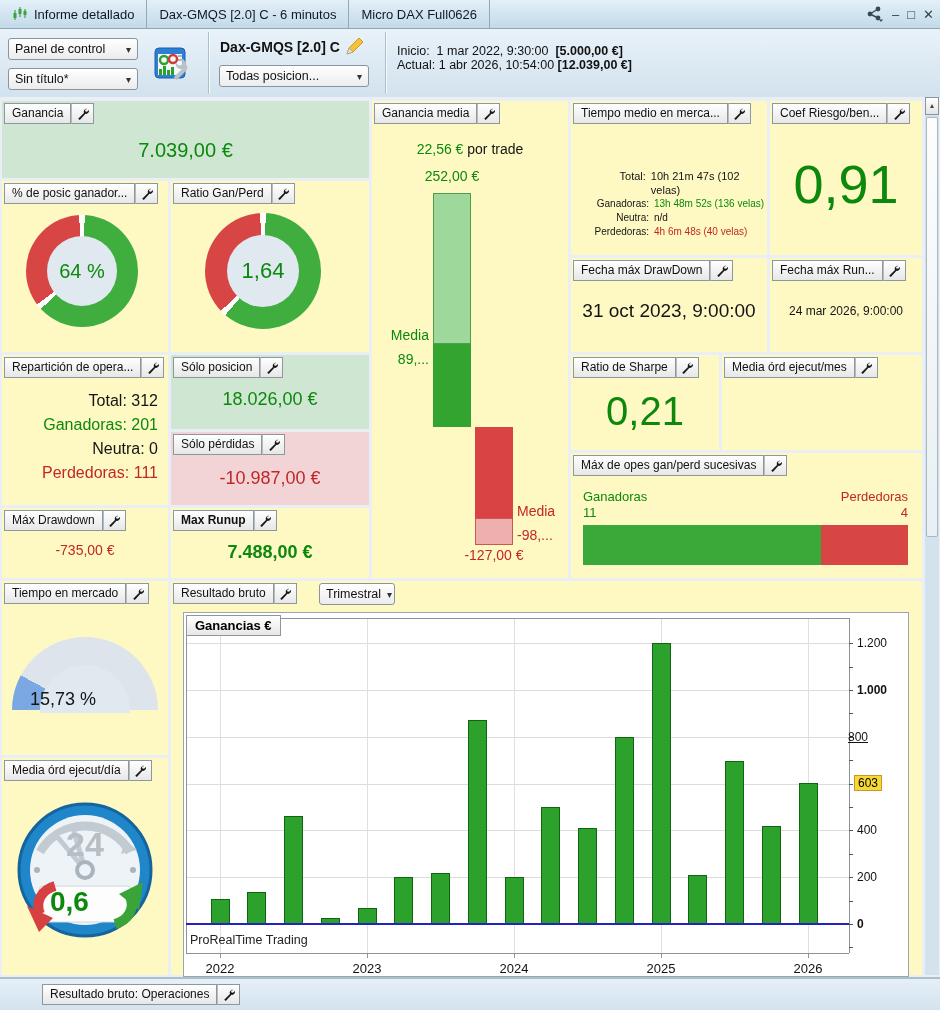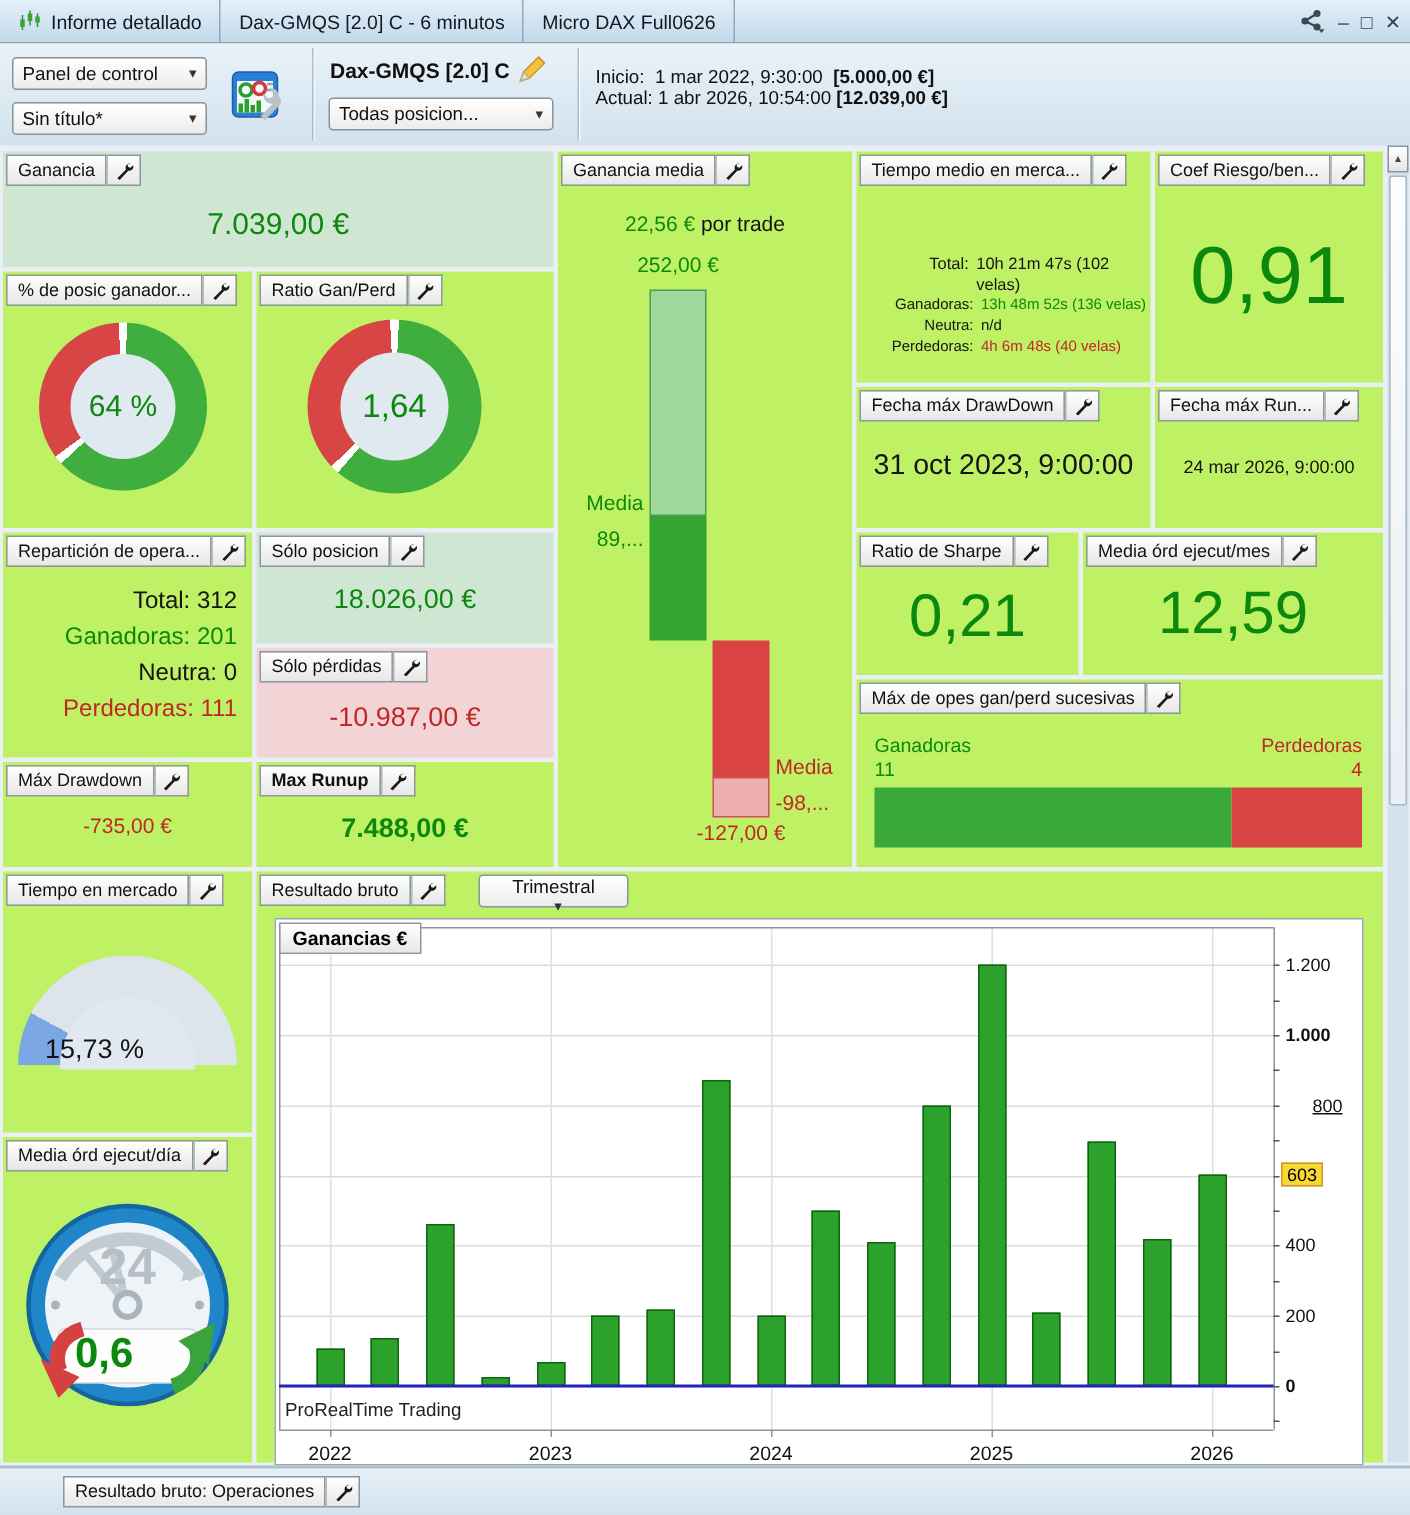--- a/index.html
+++ b/index.html
@@ -12,21 +12,21 @@
   #winbtns{position:absolute;right:6px;top:0;height:28px;display:flex;align-items:center;gap:8px;color:#33424e;}
   .wbtn{font-size:13px;line-height:1;cursor:default;}
   
   #toolbar{position:absolute;left:0;top:29px;width:940px;height:68px;background:linear-gradient(#e9f2f9,#d2e2ee);}
   .vsep{position:absolute;top:3px;height:62px;width:1px;background:#aebfcc;box-shadow:1px 0 0 #f4f9fc;}
   .dd{background:linear-gradient(#ffffff,#ececec);border:1px solid #8a949c;border-radius:3px;font-size:12.5px;color:#111;display:flex;align-items:center;justify-content:space-between;padding:0 6px;height:22px;box-sizing:border-box;}
   .chev{font-size:10px;color:#333;margin-left:6px;}
   .infoline{font-size:12.5px;color:#111;white-space:nowrap;}
   .infoline b{font-weight:bold;}
   
-  .panel{position:absolute;background:#bef264;box-sizing:border-box;}
+  .panel{position:absolute;background:#fef9c3;box-sizing:border-box;}
   .phead{position:absolute;top:2px;left:2px;display:flex;align-items:stretch;z-index:3;}
   .phead .lbl{background:linear-gradient(#ffffff,#e7e7e7);border:1px solid #8c979e;padding:2px 7px 3px 7px;white-space:nowrap;font-size:12px;color:#111;}
   .phead .wr{background:linear-gradient(#ffffff,#e7e7e7);border:1px solid #8c979e;border-left:1px solid #b5bcc1;width:21px;display:flex;align-items:center;justify-content:center;}
   .grn{color:#0c890c;} .red{color:#c22728;} .blk{color:#141414;}
   .bigval{position:absolute;width:100%;text-align:center;}
   
   .donut{position:absolute;border-radius:50%;}
   .donut .hole{position:absolute;background:#dfe9ef;border-radius:50%;display:flex;align-items:center;justify-content:center;}
   
   #gaugewrap{position:absolute;left:10px;top:56px;width:146px;height:76px;overflow:hidden;}
@@ -365,21 +365,20 @@
 
 <div class="panel" style="left:722px;top:355px;width:200px;height:95px;">
   <div class="phead">
       <span class="lbl">Media órd ejecut/mes</span>
       <span class="wr">
         <svg width="12" height="12" viewBox="0 0 16 16">
           <path d="M13.6 1.2a4 4 0 0 0-4.3 5.5L1.6 14.4l2.1 1.6 7.6-8.2a4 4 0 0 0 4.5-5.2l-2.4 2.4-2.2-.5-.5-2.2 2.9-1.1z" fill="#1a1a1a"></path>
         </svg>
       </span>
     </div>
-  <div class="bigval grn" style="top:32px;font-size:40px;">12,59</div>
 </div>
 
 <div class="panel" style="left:571px;top:453px;width:351px;height:125px;">
   <div class="phead">
       <span class="lbl">Máx de opes gan/perd sucesivas</span>
       <span class="wr">
         <svg width="12" height="12" viewBox="0 0 16 16">
           <path d="M13.6 1.2a4 4 0 0 0-4.3 5.5L1.6 14.4l2.1 1.6 7.6-8.2a4 4 0 0 0 4.5-5.2l-2.4 2.4-2.2-.5-.5-2.2 2.9-1.1z" fill="#1a1a1a"></path>
         </svg>
       </span>
@@ -442,21 +441,21 @@
 
 <div class="panel" style="left:171px;top:581px;width:751px;height:394px;">
   <div class="phead">
       <span class="lbl">Resultado bruto</span>
       <span class="wr">
         <svg width="12" height="12" viewBox="0 0 16 16">
           <path d="M13.6 1.2a4 4 0 0 0-4.3 5.5L1.6 14.4l2.1 1.6 7.6-8.2a4 4 0 0 0 4.5-5.2l-2.4 2.4-2.2-.5-.5-2.2 2.9-1.1z" fill="#1a1a1a"></path>
         </svg>
       </span>
     </div>
-  <div class="dd abs" style="left:148px;top:2px;width:100px;flex-direction:column;">
+  <div class="dd abs" style="left:148px;top:2px;width:76px;">
     <span>Trimestral</span>
       <span class="chev">▾</span>
   </div>
   <div id="chartArea">
     <div id="plot">
         <div class="gl" style="left: 2px; top: 311px; width: 663px; height: 1px;"></div>
         <div class="gl" style="left: 2px; top: 264.2px; width: 663px; height: 1px;"></div>
         <div class="gl" style="left: 2px; top: 217.4px; width: 663px; height: 1px;"></div>
         <div class="gl" style="left: 2px; top: 170.6px; width: 663px; height: 1px;"></div>
         <div class="gl" style="left: 2px; top: 123.8px; width: 663px; height: 1px;"></div>
@@ -499,21 +498,21 @@
         <div class="tick" style="left: 665px; top: 170.6px;"></div>
         <div class="tick" style="left: 665px; top: 147.2px;"></div>
         <div class="tick" style="left: 665px; top: 123.8px;"></div>
         <div class="tick" style="left: 665px; top: 100.4px;"></div>
         <div class="tick" style="left: 665px; top: 77px;"></div>
         <div class="tick" style="left: 665px; top: 53.6px;"></div>
         <div class="tick" style="left: 665px; top: 30.2px;"></div>
         <div class="ylab" style="left: 673px; top: 311px; font-weight: bold;">0</div>
         <div class="ylab" style="left: 673px; top: 264.2px;">200</div>
         <div class="ylab" style="left: 673px; top: 217.4px;">400</div>
-        <div class="ylab" style="left: 691px; top: 123.8px; text-decoration: underline;">800</div>
+        <div class="ylab" style="left: 664px; top: 123.8px; text-decoration: underline;">800</div>
         <div class="ylab" style="left: 673px; top: 77px; font-weight: bold;">1.000</div>
         <div class="ylab" style="left: 673px; top: 30.2px;">1.200</div>
         <div class="" id="val603" style="left: 670px; top: 169.898px;">603</div>
         <div class="xlab" style="left: 36px; top: 348px;">2022</div>
         <div class="pb" style="left: 36px; top: 340px; width: 1px; height: 5px;"></div>
         <div class="xlab" style="left: 183px; top: 348px;">2023</div>
         <div class="pb" style="left: 183px; top: 340px; width: 1px; height: 5px;"></div>
         <div class="xlab" style="left: 330px; top: 348px;">2024</div>
         <div class="pb" style="left: 330px; top: 340px; width: 1px; height: 5px;"></div>
         <div class="xlab" style="left: 477px; top: 348px;">2025</div>

